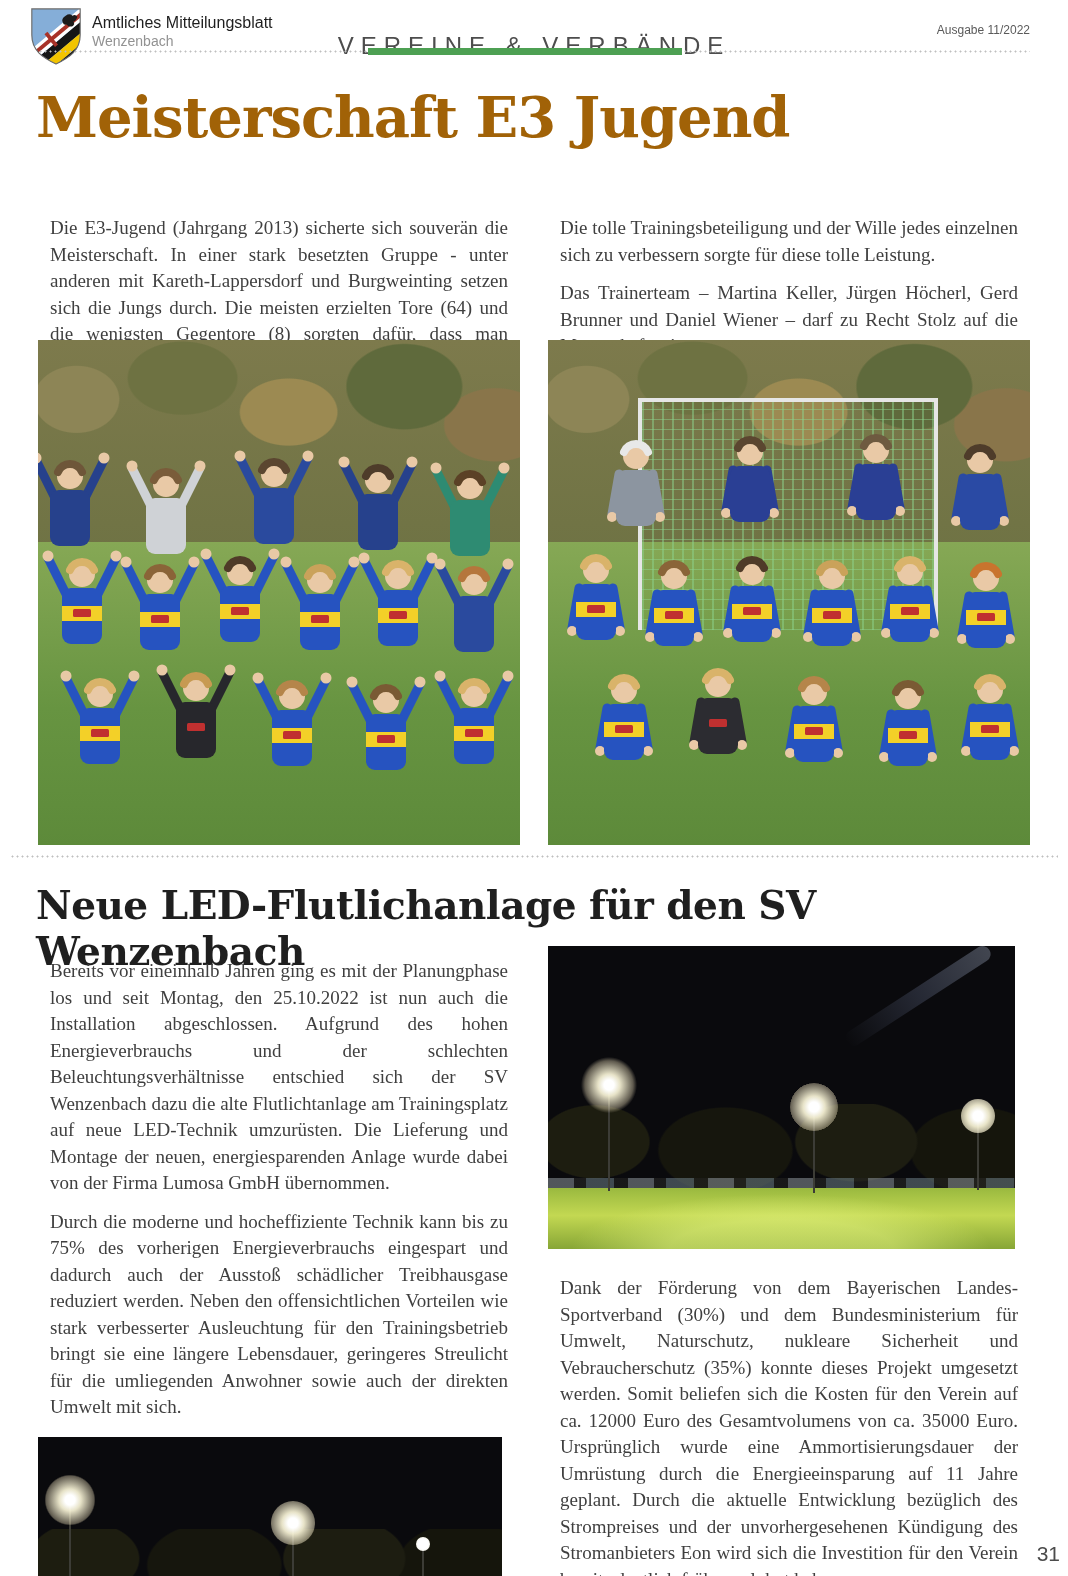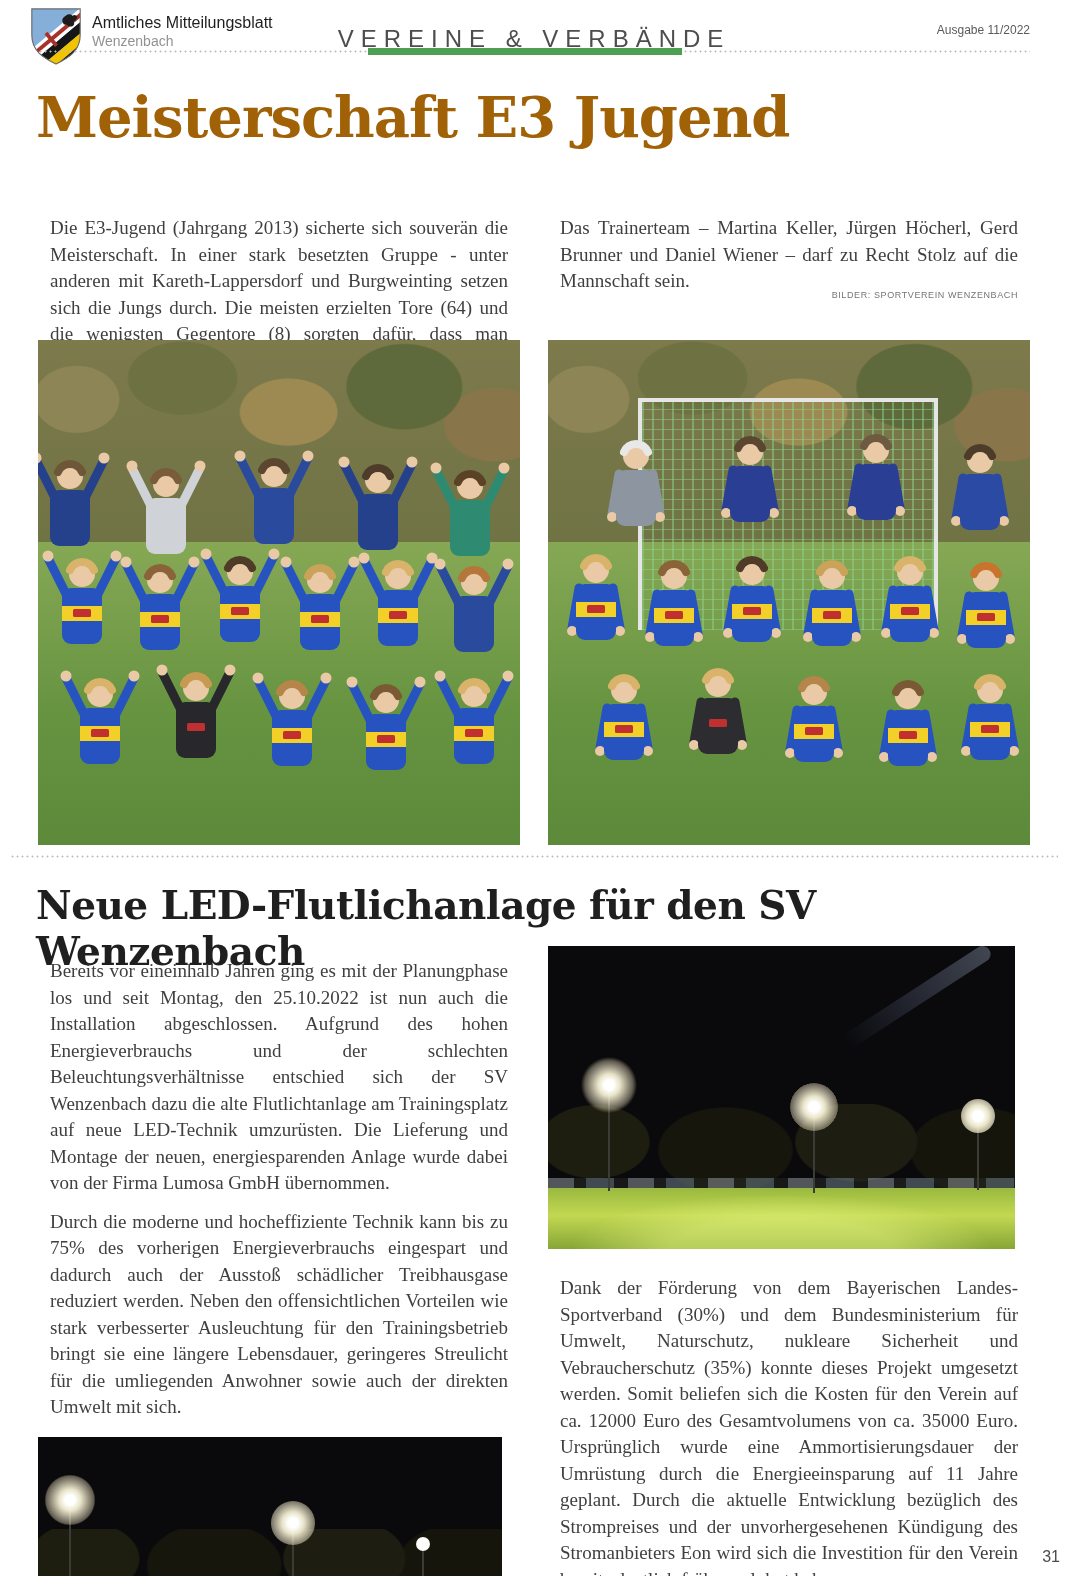--- a/index.html
+++ b/index.html
@@ -6,21 +6,21 @@
   body{
     width:1068px;height:1576px;position:relative;background:#ffffff;
     font-family:"Liberation Sans",sans-serif;overflow:hidden;
   }
   
   .crest{position:absolute;left:28px;top:6px;width:56px;height:60px;}
   .brand-text{position:absolute;left:92px;top:13px;line-height:1.25;}
   .brand-title{font-size:16px;font-weight:400;color:#1e1e1e;}
   .brand-sub{font-size:14px;color:#929292;}
   .section-title{
-    position:absolute;left:0;right:0;top:25px;text-align:center;
+    position:absolute;left:0;right:0;top:32px;text-align:center;
     font-size:24px;letter-spacing:7px;color:#4d4d4d;font-weight:400;
   }
   .issue{position:absolute;right:38px;top:23px;font-size:12px;color:#5a5a5a;}
   .dotrule{
     height:3px;background-image:radial-gradient(circle,#bfbfbf 0.9px,transparent 1.1px);
     background-size:5px 3px;background-repeat:repeat-x;background-position:0 50%;
   }
   .header-rule{position:absolute;left:38px;right:38px;top:50px;}
   .greenbar{position:absolute;left:330px;top:-2px;width:314px;height:7px;background:#4da053;}
   
@@ -40,21 +40,21 @@
   .body-text{
     font-family:"Liberation Serif",serif;font-size:19px;line-height:26.5px;
     color:#3f3f3f;text-align:justify;margin:12px;
   }
   .body-text + .body-text{margin-top:0;}
   .credit{
     float:right;font-family:"Liberation Sans",sans-serif;font-size:9px;
     letter-spacing:0.6px;color:#767676;margin-top:14px;
   }
   .divider{position:absolute;left:10px;right:10px;top:855px;}
-  .page-number{position:absolute;right:8px;bottom:10px;font-size:16px;color:#4c4c4c;text-align:center;}
+  .page-number{position:absolute;right:8px;bottom:10px;font-size:21px;color:#4c4c4c;text-align:center;}
   
   .photos-row{position:absolute;left:38px;top:340px;display:flex;gap:28px;}
   .photo{position:relative;overflow:hidden;}
   .team-photo{width:482px;height:505px;}
   .layer{position:absolute;}
   
   .trees{
     left:0;right:0;top:0;height:42%;
     background:
       radial-gradient(70px 55px at 8% 28%, #8d8556 0 60%, transparent 62%),
@@ -191,20 +191,21 @@
     <div class="greenbar"></div>
   </div>
 
   <h1 class="headline">Meisterschaft E3 Jugend</h1>
 
   <div class="cols1">
     <div class="col">
       <p class="body-text">Die E3-Jugend (Jahrgang 2013) sicherte sich souverän die Meisterschaft. In einer stark besetzten Gruppe - unter anderen mit Kareth-Lappersdorf und Burgweinting setzen sich die Jungs durch. Die meisten erzielten Tore (64) und die wenigsten Gegentore (8) sorgten dafür, dass man ungeschlagen blieb!</p>
     </div>
     <div class="col">
+      <p class="body-text"><span>Die tolle Trainingsbeteiligung und der Wille jedes einzelnen sich zu verbessern sorgte für diese tolle Leistung.</span></p>
       <p class="body-text"><span>Das Trainerteam – Martina Keller, Jürgen Höcherl, Gerd Brunner und Daniel Wiener – darf zu Recht Stolz auf die Mannschaft sein.</span><span class="credit">BILDER: SPORTVEREIN WENZENBACH</span></p>
     </div>
   </div>
 
   <div class="photos-row">
 
     <div class="photo team-photo">
       <div class="layer trees"></div>
       <div class="layer grass-day"></div>
       <svg class="figures" viewBox="0 0 482 505">

